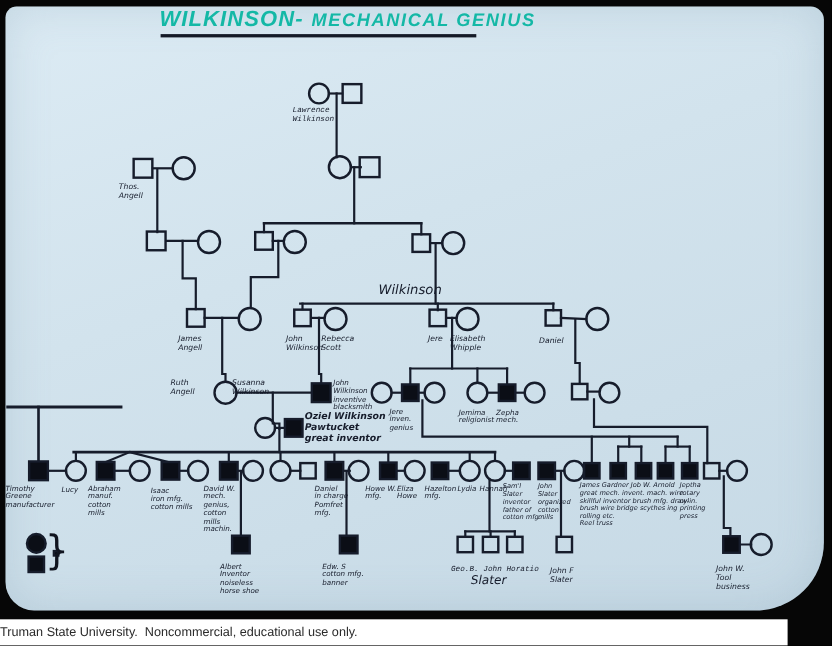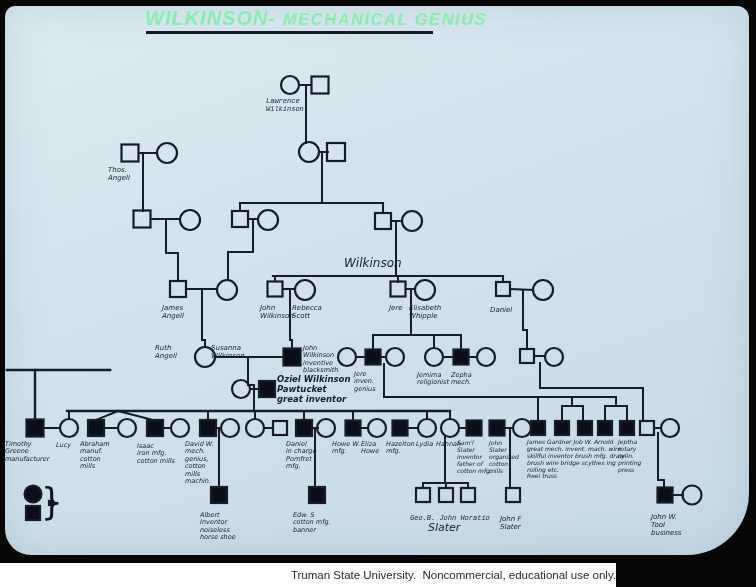--- a/index.html
+++ b/index.html
@@ -2,33 +2,33 @@
 <html><head>
 <meta charset="utf-8">
 <style>
   html,body{margin:0;padding:0;background:#000;}
   .stage{position:relative;width:756px;height:587px;background:#060606;overflow:hidden;
          font-family:"DejaVu Sans",sans-serif;}
   .slide{position:absolute;left:5px;top:6px;width:744px;height:549px;
          border-radius:10px 12px 62px 26px;
          background:linear-gradient(160deg,#dcebf4 0%,#d2e3ed 40%,#c6d9e5 100%);
          box-shadow:inset 0 0 40px rgba(120,150,170,.25);}
-  .title-wrap{position:absolute;left:145px;top:7px;white-space:nowrap;color:#86efac;}
+  .title-wrap{position:absolute;left:145px;top:7px;white-space:nowrap;color:#14b8a6;}
   .title-main{font:italic 700 20px "Liberation Sans",sans-serif;letter-spacing:1px;}
   .title-sub{font:italic 700 16.5px "Liberation Sans",sans-serif;letter-spacing:1.5px;margin-left:7px;}
   .title-underline{position:absolute;left:146px;top:31px;width:287px;height:2.6px;background:#141a27;}
   svg.overlay{position:absolute;left:0;top:0;}
   .lbl{position:absolute;color:#161c2b;font-style:italic;line-height:1.15;
        white-space:pre-line;font-family:"DejaVu Sans",sans-serif;}
   .legend-brace{position:absolute;left:41px;top:481px;font:400 34px "DejaVu Sans",sans-serif;
        color:#10141f;transform:scaleY(1.08);}
   .legend-text{position:absolute;left:58px;top:491px;font:italic 700 11px "DejaVu Sans",sans-serif;
        color:#10141f;line-height:1.1;white-space:pre-line;}
-  .caption-bar{position:absolute;left:0;top:563px;width:616px;height:24px;background:#ffffff;
-       display:flex;align-items:center;justify-content:flex-end;}
+  .caption-bar{position:absolute;left:0;top:563px;width:716px;height:24px;background:#ffffff;
+       display:flex;align-items:center;justify-content:flex-start;}
   .caption-text{font:400 11.5px "Liberation Sans",sans-serif;color:#2a2a2a;white-space:pre;}
 </style>
 </head>
 <body>
 
 <div class="stage">
   <div class="slide"></div>
 
   <div class="title-wrap">
     <span class="title-main">WILKINSON-</span><span class="title-sub">MECHANICAL GENIUS</span>

